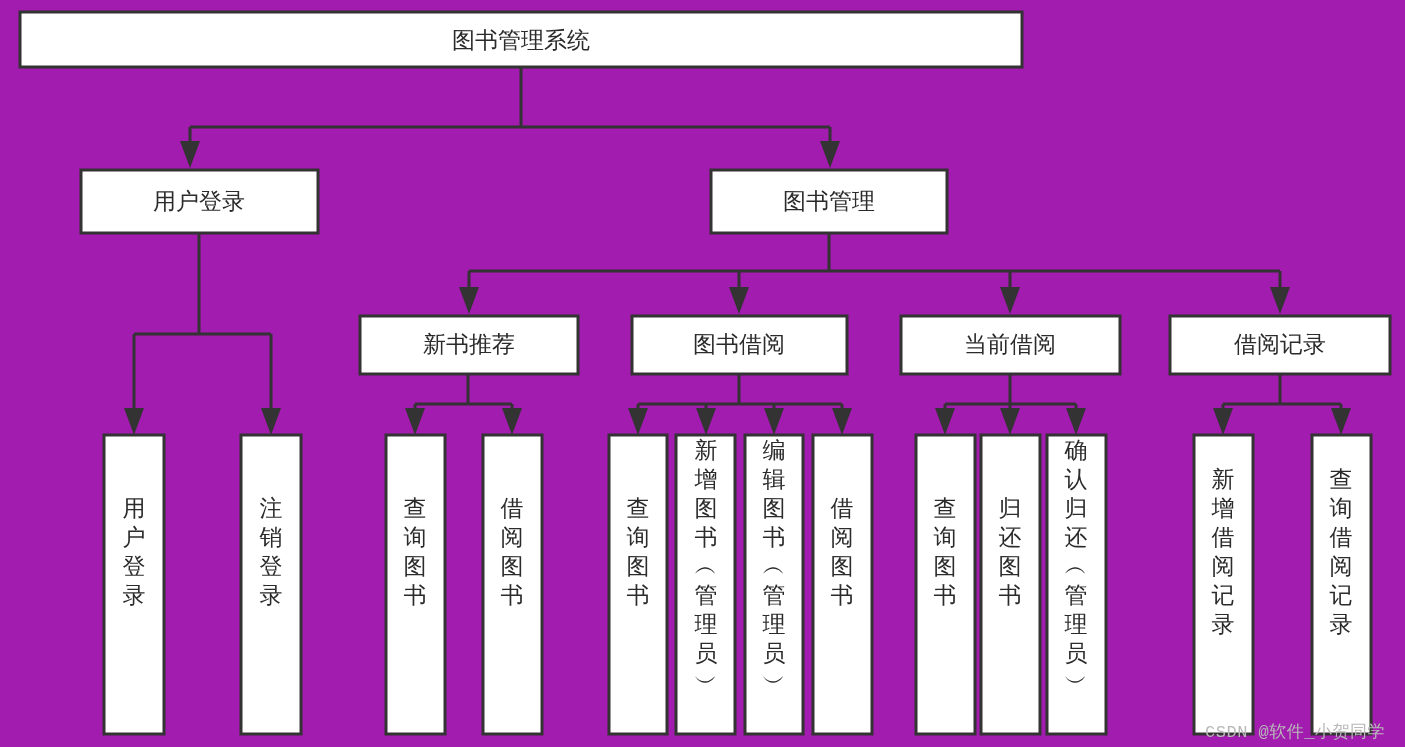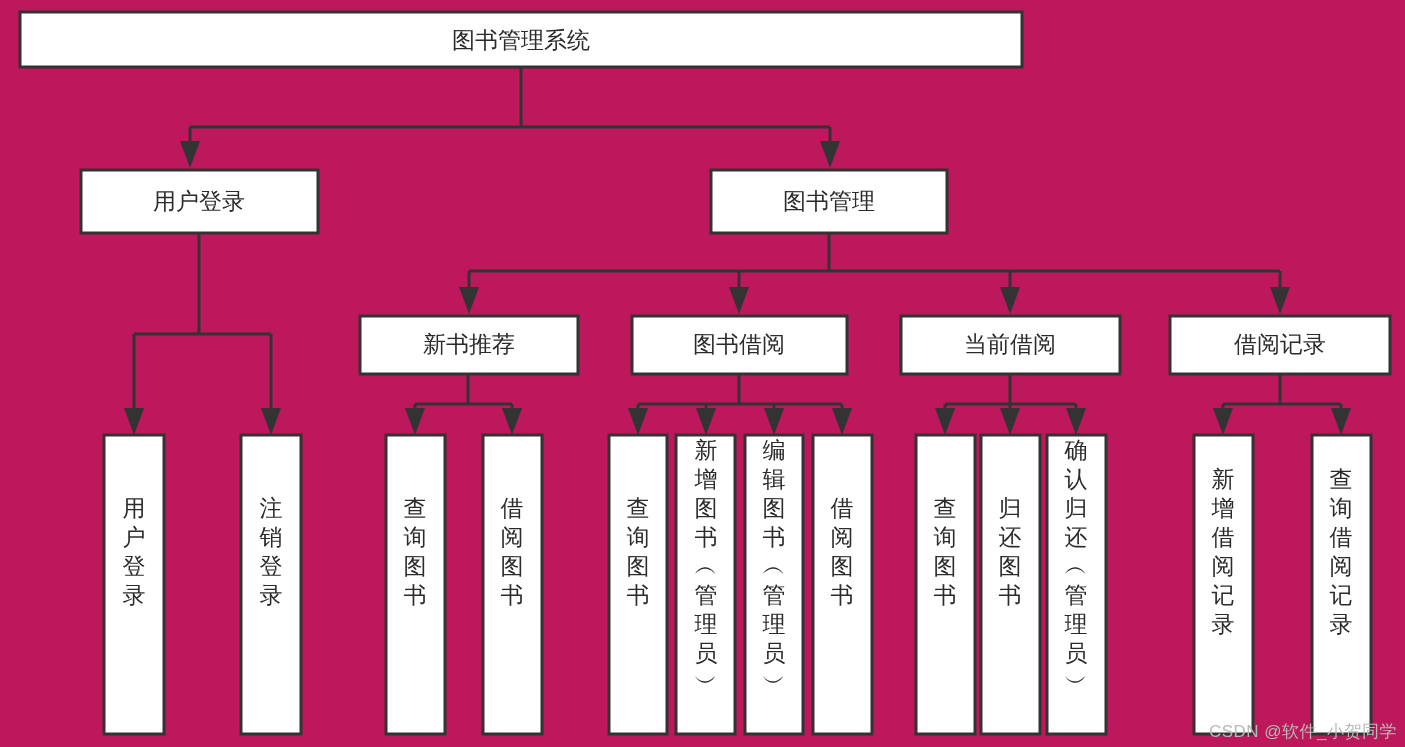--- a/index.html
+++ b/index.html
@@ -10,21 +10,21 @@
   body {
     width: 1405px;
     height: 747px;
     overflow: hidden;
     font-family: "DejaVu Sans", "Liberation Sans", sans-serif;
   }
   #diagram-root {
     position: relative;
     width: 1405px;
     height: 747px;
-    background: #be185d;
+    background: #a21caf;
   }
   svg.diagram-canvas {
     position: absolute;
     top: 0;
     left: 0;
     width: 1405px;
     height: 747px;
   }
   .node-box {
     fill: #ffffff;
@@ -49,23 +49,23 @@
     dominant-baseline: middle;
   }
   .node-label-vertical {
     fill: #2b2b2b;
     font-family: "DejaVu Sans", "Liberation Sans", sans-serif;
     font-size: 23px;
     text-anchor: middle;
   }
   .watermark-text {
     position: absolute;
-    right: 8px;
+    right: 20px;
     bottom: 4px;
-    font-family: Liberation Sans, sans-serif;
+    font-family: Liberation Mono, monospace;
     font-size: 17px;
     color: #b8b8b8;
     white-space: nowrap;
     letter-spacing: 0.5px;
   }
 </style>
 </head>
 <body>
 
 <div id="diagram-root">

